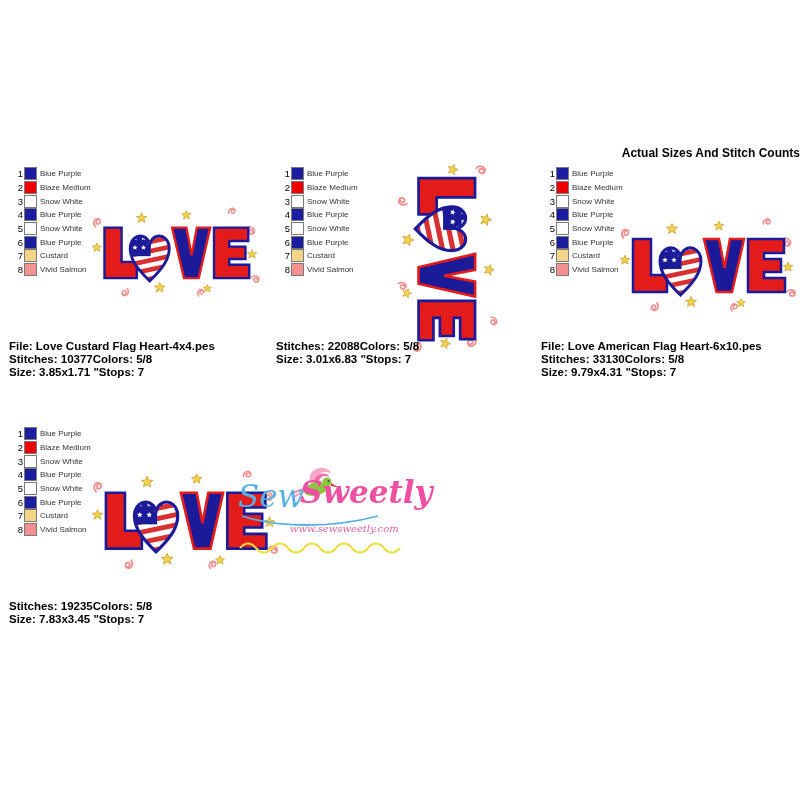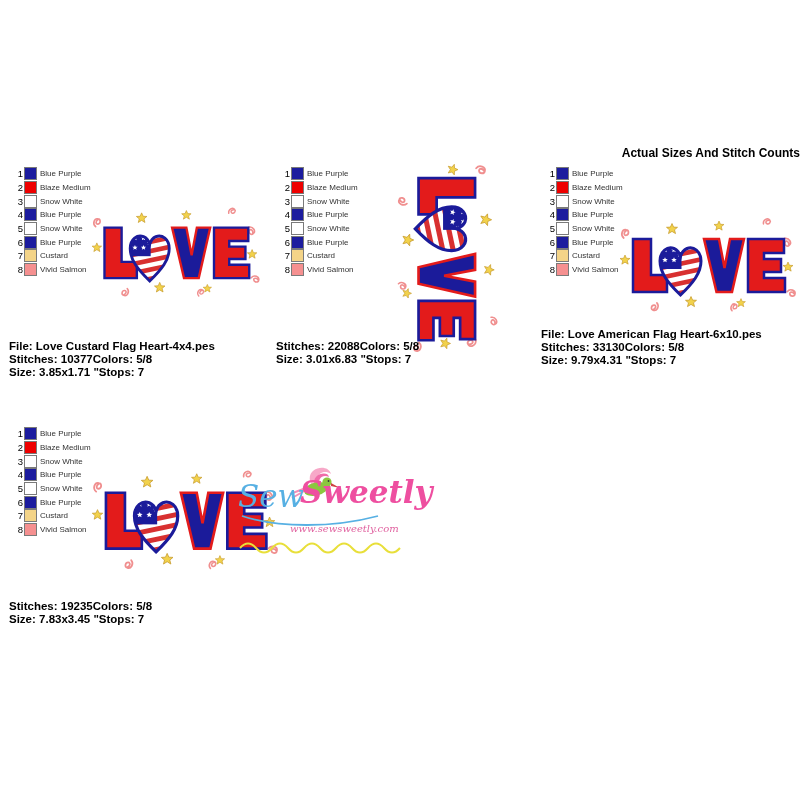--- a/index.html
+++ b/index.html
@@ -326,21 +326,21 @@
 <div class="info-block" style="left:276px;top:340px;">
   <div class="info-cols">
     <span>Stitches: 22088</span>
     <span>Colors: 5/8</span>
   </div>
   <div class="info-cols">
     <span>Size: 3.01x6.83 "</span>
     <span>Stops: 7</span>
   </div>
 </div>
-<div class="info-block" style="left:541px;top:328px;">
+<div class="info-block" style="left:541px;top:340px;">
   <div>File: Love American Flag Heart-6x10.pes</div>
   <div class="info-cols">
     <span>Stitches: 33130</span>
     <span>Colors: 5/8</span>
   </div>
   <div class="info-cols">
     <span>Size: 9.79x4.31 "</span>
     <span>Stops: 7</span>
   </div>
 </div>

